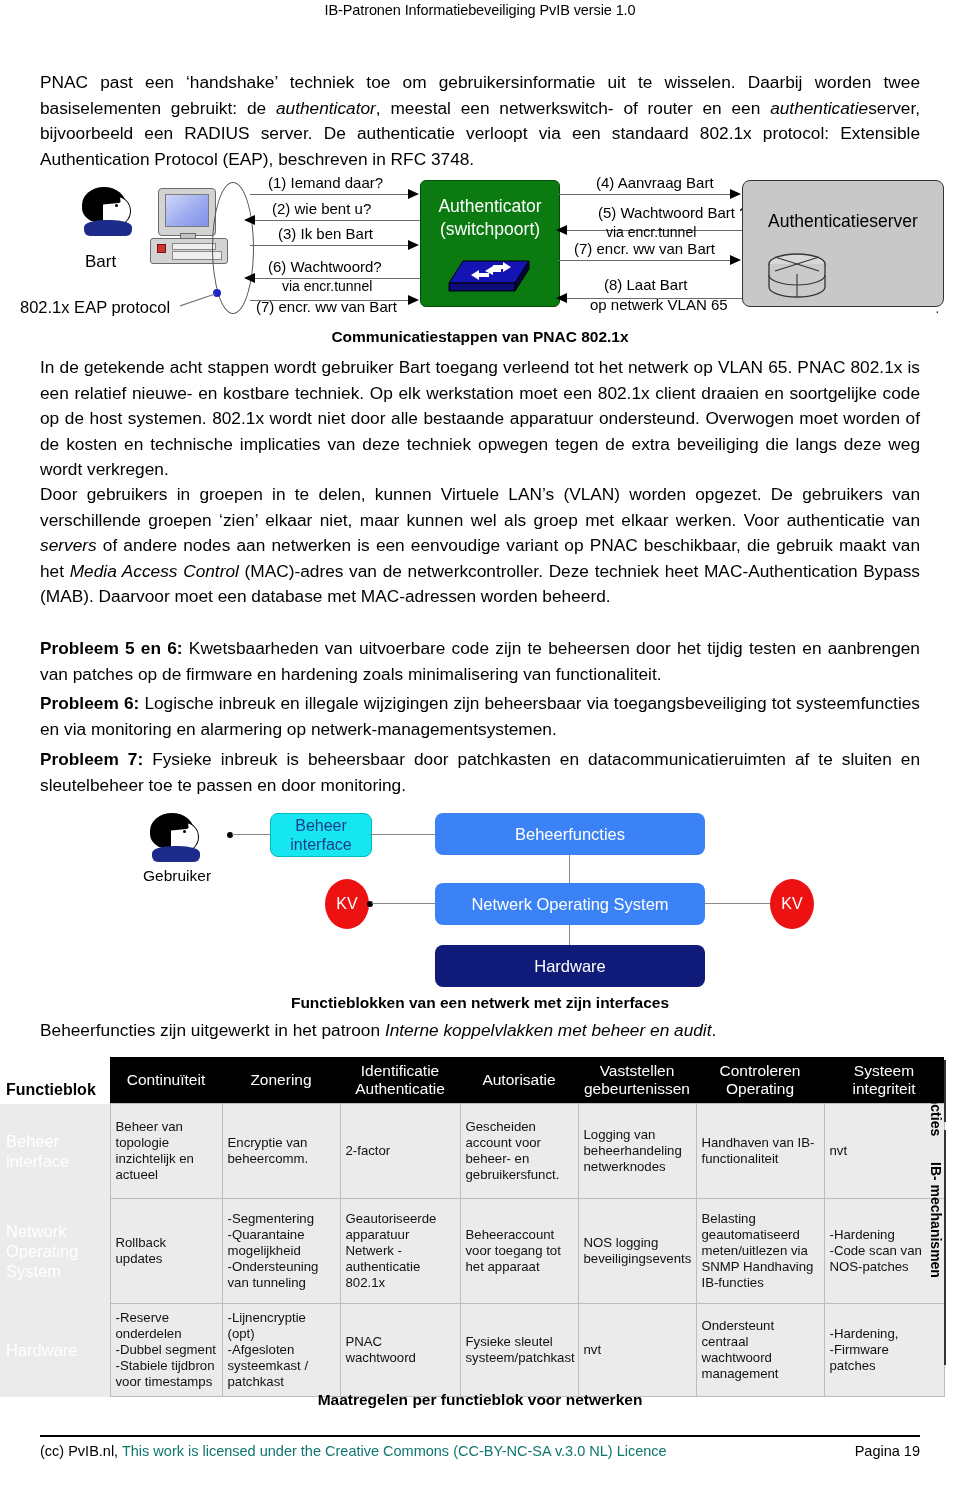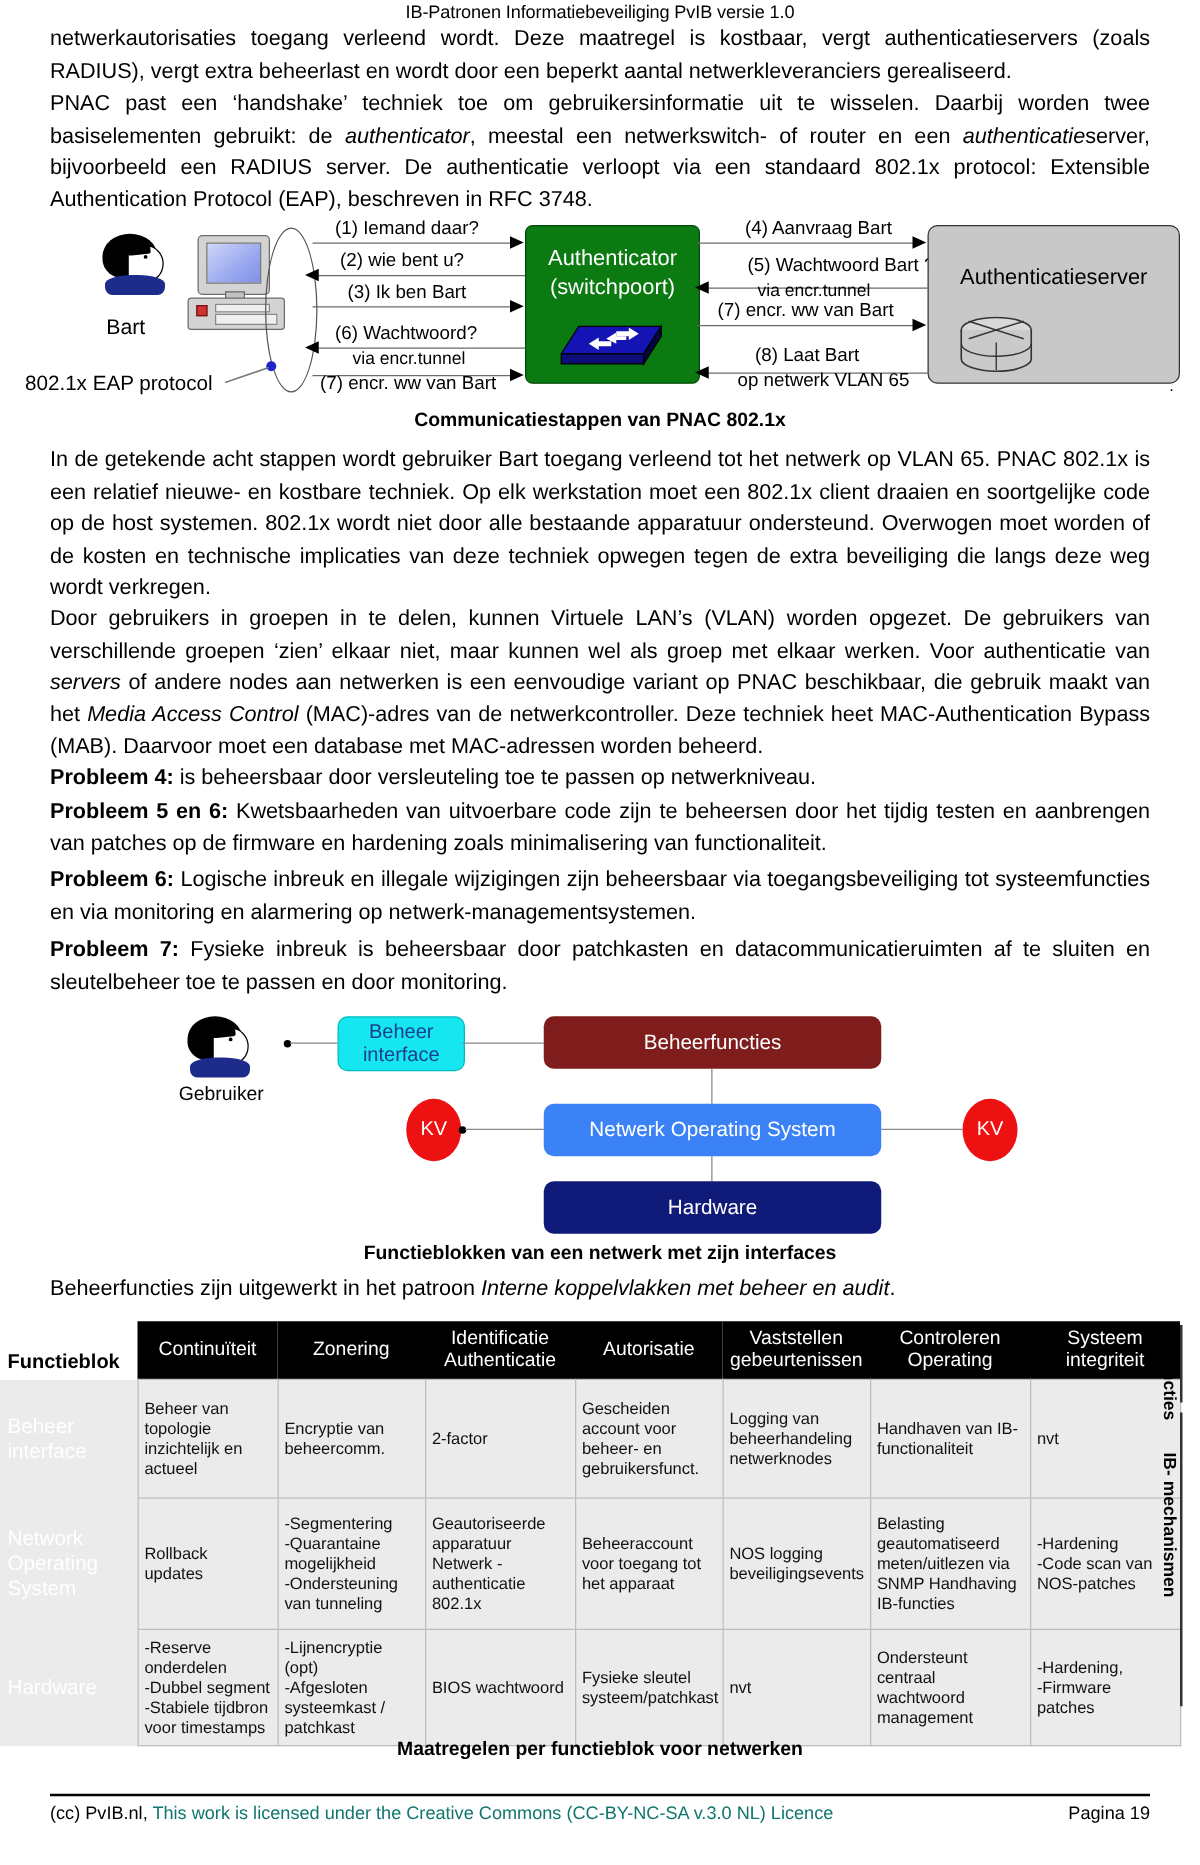--- a/index.html
+++ b/index.html
@@ -121,21 +121,21 @@
   .caption{
     position:absolute;width:960px;text-align:center;
     font-size:15.5px;font-weight:bold;
   }
 
   
   .diagram2{position:absolute;left:0;top:805px;width:960px;height:190px;}
   .blk{position:absolute;border-radius:8px;display:flex;align-items:center;justify-content:center;
        text-align:center;color:#fff;font-size:16.5px;line-height:20px;}
   .blk-beheer-if{left:270px;top:8px;width:100px;height:42px;background:#15e6f0;color:#1b3d8f;border:1px solid #0bb;font-size:16px;line-height:19px;}
-  .blk-beheerfuncties{left:435px;top:8px;width:270px;height:42px;background:#7f1d1d;}
+  .blk-beheerfuncties{left:435px;top:8px;width:270px;height:42px;background:#3b82f6;}
   .blk-nos{left:435px;top:78px;width:270px;height:42px;background:#3b82f6;}
   .blk-hw{left:435px;top:140px;width:270px;height:42px;background:#101a78;}
   .kv{position:absolute;width:44px;height:50px;border-radius:50%;background:#ee1111;color:#fff;
       display:flex;align-items:center;justify-content:center;font-size:16px;}
   .kv-left{left:325px;top:74px;}
   .kv-right{left:770px;top:74px;}
   .conn{position:absolute;background:#888;}
   .lbl-gebruiker{position:absolute;left:143px;top:62px;font-size:15.5px;}
   .dot-small{position:absolute;width:6px;height:6px;border-radius:50%;background:#000;}
 
@@ -176,24 +176,20 @@
   .footer-left .lic{color:#0f766e;}
   .footer-right{position:absolute;right:40px;top:1443px;font-size:14.5px;}
 </style>
 </head>
 <body>
 
 <div class="page">
 
   <div class="doc-header">IB-Patronen Informatiebeveiliging PvIB versie 1.0</div>
 
-  <div class="body-text" style="top:18px;">
-    <span>netwerkautorisaties toegang verleend wordt. </span><span>Deze maatregel is kostbaar, vergt authenticatieservers (zoals</span>
-    <span>RADIUS), vergt extra beheerlast en wordt door een beperkt aantal netwerkleveranciers gerealiseerd.</span>
-  </div>
 
   <div class="body-text" style="top:70px;">
     <span>PNAC past een ‘handshake’ techniek toe om gebruikersinformatie uit te wisselen. Daarbij worden twee basiselementen gebruikt: de </span><i>authenticator</i><span>, meestal een netwerkswitch- of router en een </span><i>authenticatie</i><span>server</span><span>, bijvoorbeeld een RADIUS server. De authenticatie verloopt via een standaard 802.1x protocol: Extensible Authentication Protocol (EAP), beschreven in RFC 3748.</span>
   </div>
 
   <div class="diagram1">
 
     <div class="person" style="left:82px;top:15px;width:52px;height:52px;">
       <div class="hair"></div>
         <div class="face"></div>
@@ -291,23 +287,20 @@
   </div>
 
   <div class="caption" style="top:328px;">Communicatiestappen van PNAC 802.1x</div>
 
   <div class="body-text" style="top:355px;">In de getekende acht stappen wordt gebruiker Bart toegang verleend tot het netwerk op VLAN 65. PNAC 802.1x is een relatief nieuwe- en kostbare techniek. Op elk werkstation moet een 802.1x client draaien en soortgelijke code op de host systemen. 802.1x wordt niet door alle bestaande apparatuur ondersteund. Overwogen moet worden of de kosten en technische implicaties van deze techniek opwegen tegen de extra beveiliging die langs deze weg wordt verkregen.</div>
 
   <div class="body-text" style="top:482px;">
     <span>Door gebruikers in groepen in te delen, kunnen Virtuele LAN’s (VLAN) worden opgezet. De gebruikers van verschillende groepen ‘zien’ elkaar niet, maar kunnen wel als groep met elkaar werken. Voor authenticatie van </span><i>servers</i><span> of andere nodes aan netwerken is een eenvoudige variant op PNAC beschikbaar, die gebruik maakt van het </span><i>Media Access Control</i><span> (MAC)-adres van de netwerkcontroller. Deze techniek heet MAC-Authentication Bypass (MAB). Daarvoor moet een database met MAC-adressen worden beheerd.</span>
   </div>
 
-  <div class="body-text" style="top:609px;">
-    <b>Probleem 4:</b><span> is beheersbaar door versleuteling toe te passen op netwerkniveau.</span>
-  </div>
 
   <div class="body-text" style="top:636px;">
     <b>Probleem 5 en 6:</b><span> Kwetsbaarheden van uitvoerbare code zijn te beheersen door het tijdig testen en aanbrengen van patches op de firmware en hardening zoals minimalisering van functionaliteit.</span>
   </div>
 
   <div class="body-text" style="top:691px;">
     <b>Probleem 6:</b><span> Logische inbreuk en illegale wijzigingen zijn beheersbaar via toegangsbeveiliging tot systeemfuncties en via monitoring en alarmering op netwerk-managementsystemen.</span>
   </div>
 
   <div class="body-text" style="top:747px;">
@@ -434,21 +427,21 @@
         </tr>
         <tr style="height:93px;">
           <td class="rowhead rh-hw">
             <div>Hardware</div>
           </td>
           <td style="white-space:pre-line">-Reserve onderdelen
 -Dubbel segment
 -Stabiele tijdbron voor timestamps</td>
           <td style="white-space:pre-line">-Lijnencryptie (opt)
 -Afgesloten systeemkast / patchkast</td>
-          <td>BIOS wachtwoord</td>
+          <td>PNAC wachtwoord</td>
           <td>Fysieke sleutel systeem/patchkast</td>
           <td>nvt</td>
           <td>Ondersteunt centraal wachtwoord management</td>
           <td style="white-space:pre-line">-Hardening,
 -Firmware patches</td>
         </tr>
       </tbody>
     </table>
   </div>
 

